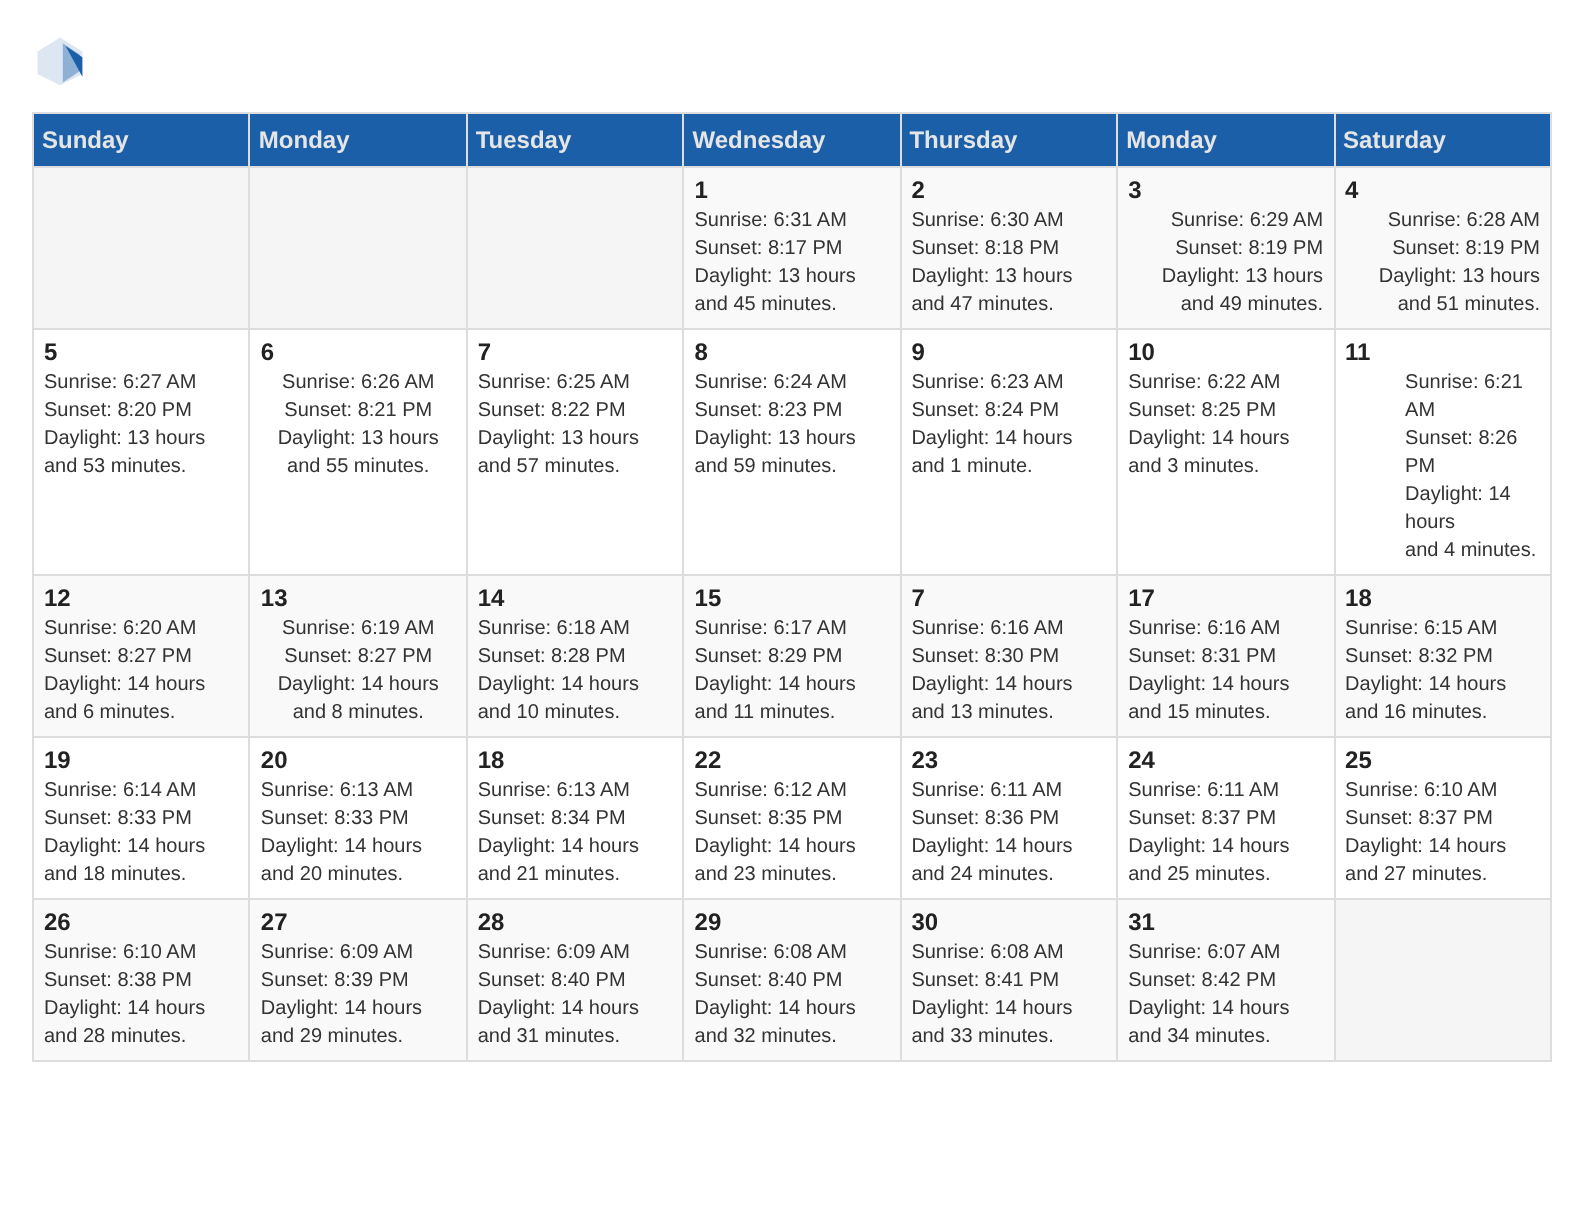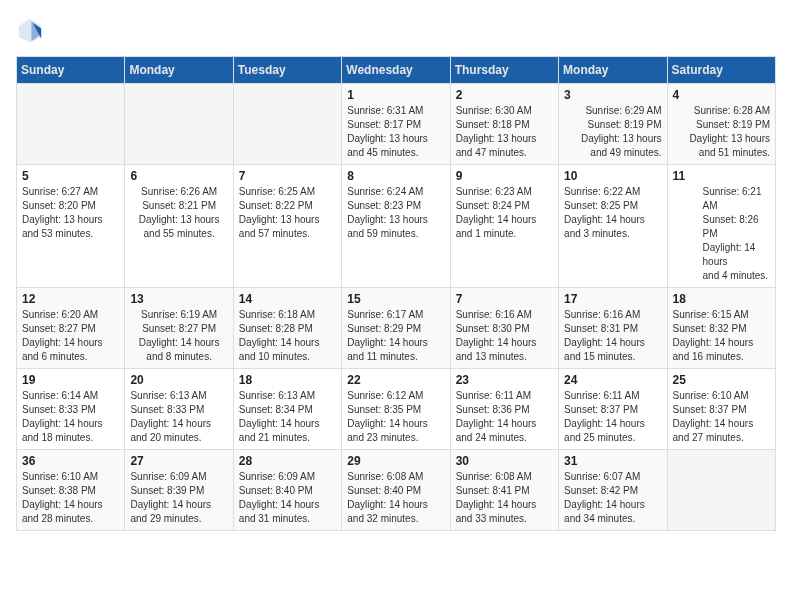--- a/index.html
+++ b/index.html
@@ -300,21 +300,21 @@
         <td>
           <div class="day-num">25</div>
           <div class="cell-content" style="white-space: pre-line;">Sunrise: 6:10 AM
 Sunset: 8:37 PM
 Daylight: 14 hours
 and 27 minutes.</div>
         </td>
       </tr>
       <tr>
         <td>
-          <div class="day-num">36</div>
+          <div class="day-num">26</div>
           <div class="cell-content" style="white-space: pre-line;">Sunrise: 6:10 AM
 Sunset: 8:38 PM
 Daylight: 14 hours
 and 28 minutes.</div>
         </td>
         <td>
           <div class="day-num">27</div>
           <div class="cell-content" style="white-space: pre-line;">Sunrise: 6:09 AM
 Sunset: 8:39 PM
 Daylight: 14 hours

